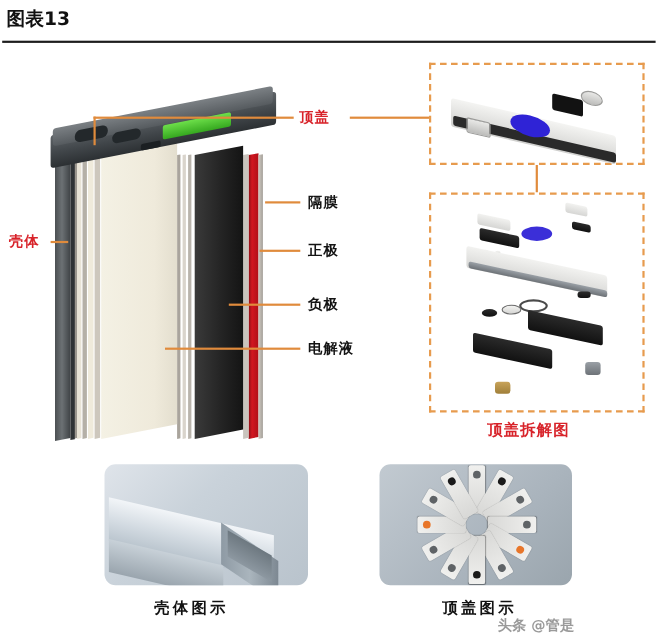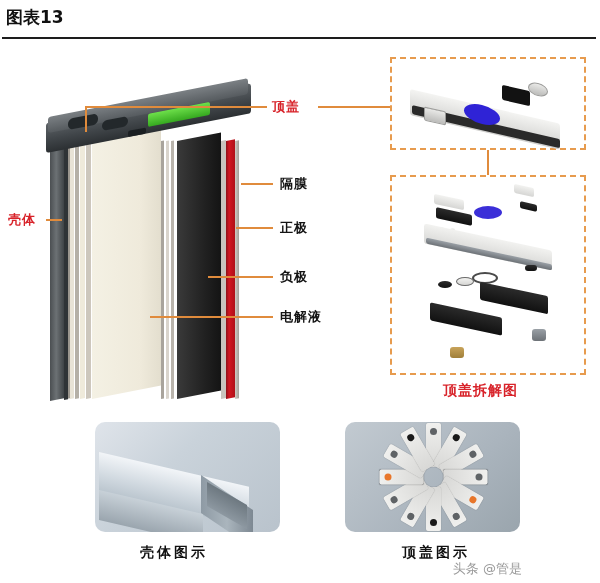--- a/index.html
+++ b/index.html
@@ -254,21 +254,21 @@
   }
   .cap-chip.accent::after { background: #e8762a; }
   .cap-chip.dark::after { background: #1a1a1a; }
 
   
   #watermark {
     position: absolute;
     right: 6px; bottom: 5px;
     font-size: 13px;
     color: #9a9a9a;
-    font-weight: normal;
+    font-weight: bold;
     white-space: nowrap;
   }
 
   
   .part {
     position: absolute;
     background: linear-gradient(180deg,#f2f2f0 0%,#d6d6d4 100%);
     border-radius: 2px;
   }
   .part.dark { background: linear-gradient(180deg,#2b2b2b 0%,#111 100%); }

